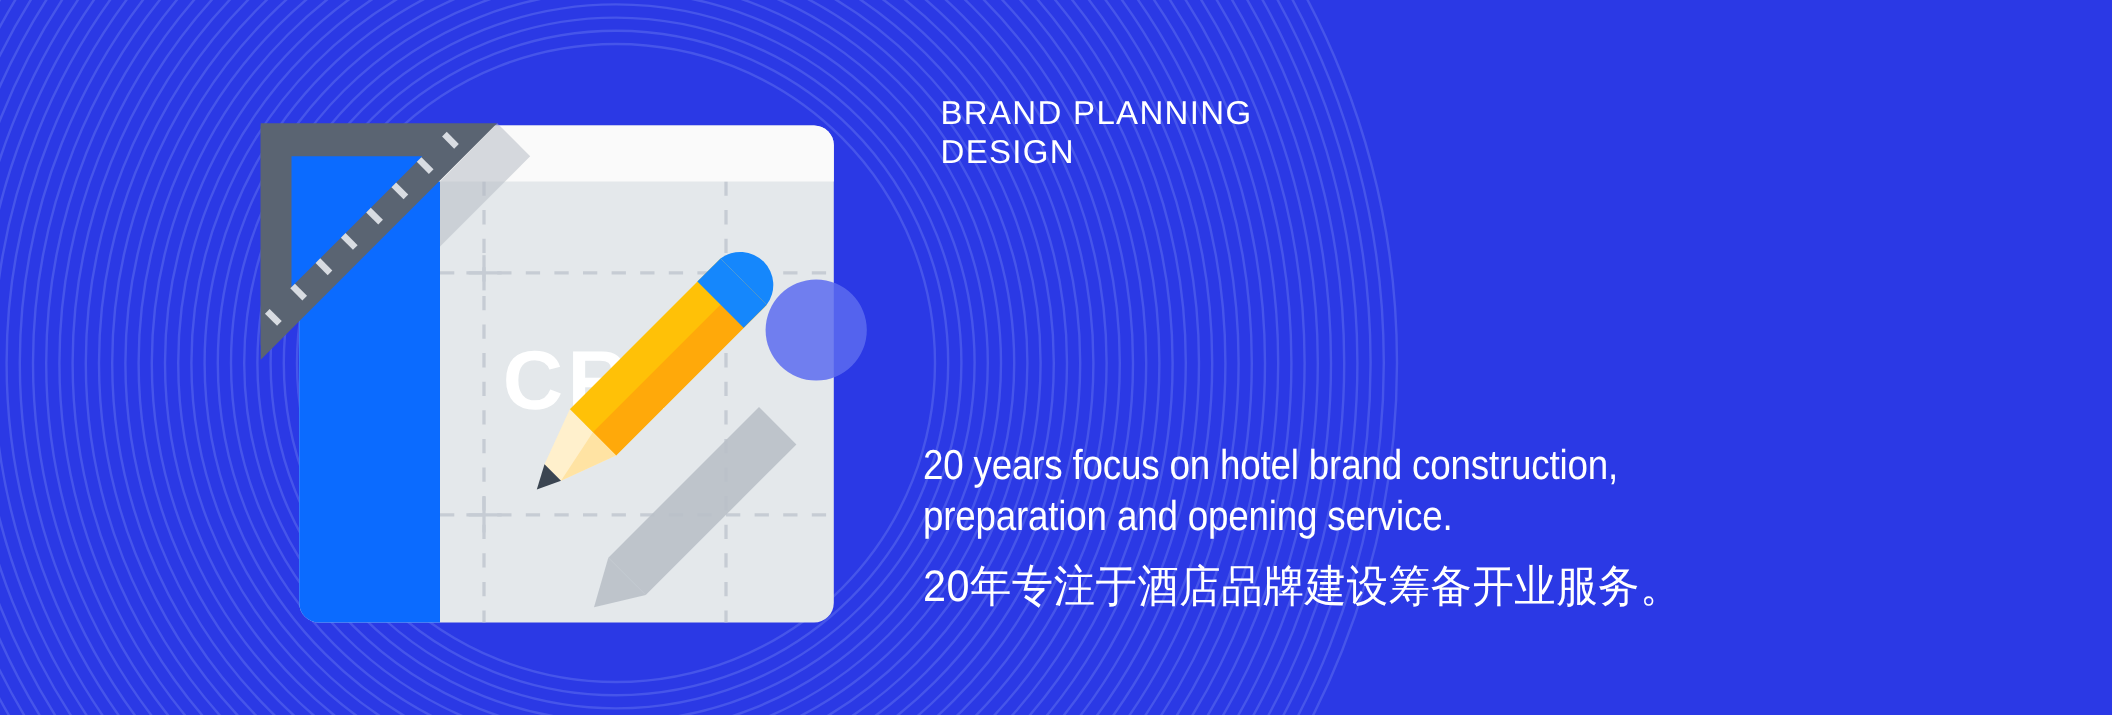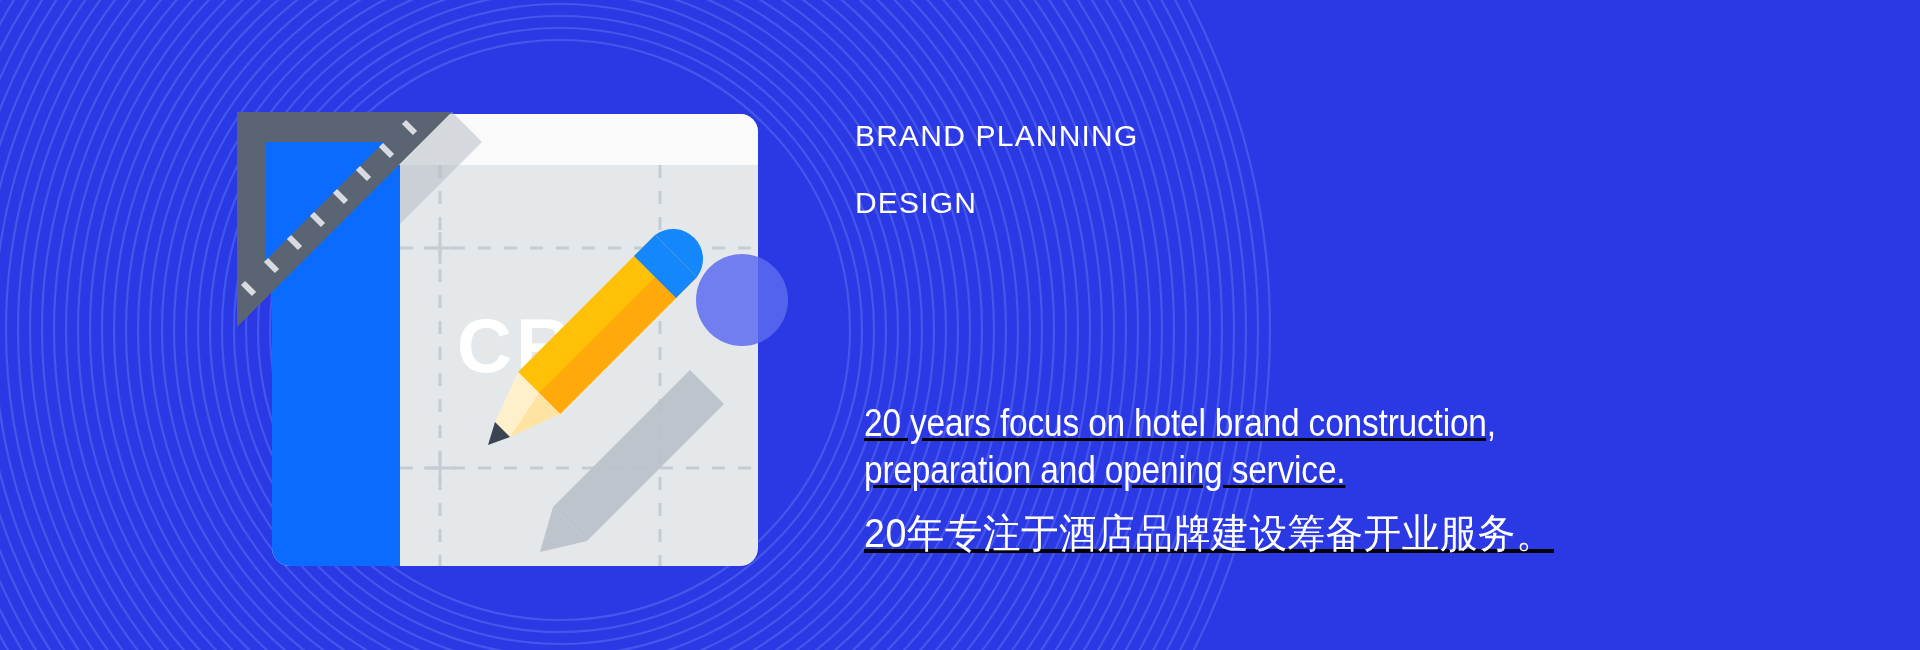--- a/index.html
+++ b/index.html
@@ -27,37 +27,35 @@
     left:855px; top:86px;
     width:600px;
   }
   .h-line {
     font-size:30px;
     line-height:35px;
     letter-spacing:1.2px;
     color:#ffffff;
     font-weight:400;
     white-space:nowrap;
-    margin-top:32px;
   }
   .sub-line {
     margin-top:6px;
     font-size:20px;
     line-height:26px;
     letter-spacing:0.5px;
     color:#ffffff;
     white-space:nowrap;
   }
   .sub-line .crt-mark { color:#8E1B2E; letter-spacing:1px; }
 
   .tagline {
     position:absolute;
-    left:864px; top:400px;
+    left:839px; top:400px;
     width:860px;
-    text-decoration:underline;
   }
   .tag-en {
     font-size:38px;
     line-height:47px;
     color:#ffffff;
     font-weight:400;
     letter-spacing:-0.2px;
     transform:scaleX(0.88);
     transform-origin:left center;
     white-space:nowrap;

